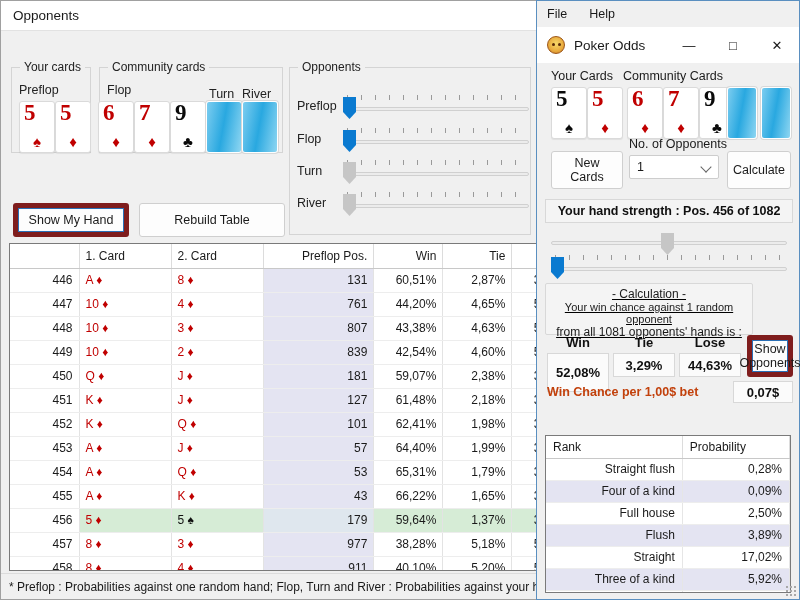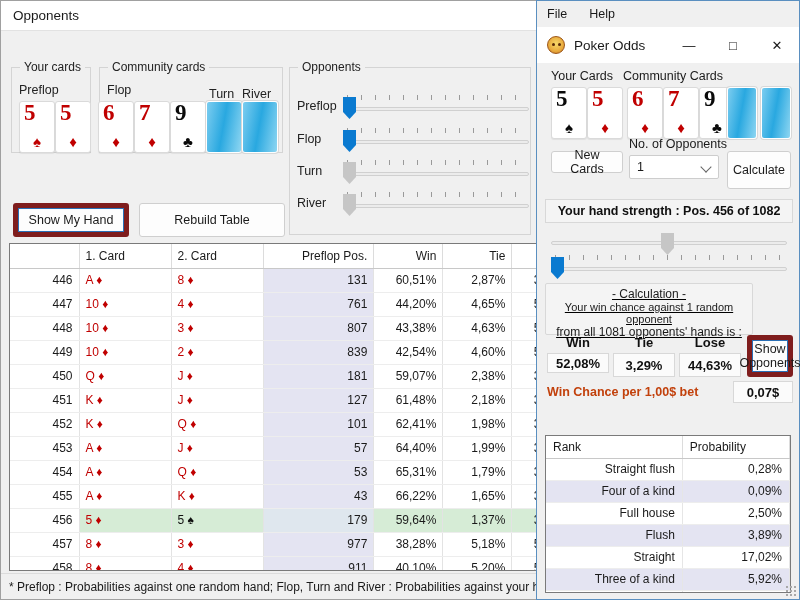--- a/index.html
+++ b/index.html
@@ -514,21 +514,21 @@
         <span class="rank">7</span>
         <span class="suit">♦</span>
       </div>
       <div class="card black" style="left:162px; top:24px;">
         <span class="rank">9</span>
         <span class="suit">♣</span>
       </div>
       <div class="card back" style="left:190px; top:24px; width:30px;"></div>
       <div class="card back" style="left:224px; top:24px; width:30px;"></div>
 
-      <div class="btn" style="position:absolute; left:14px; top:88px; width:72px; height:22px; flex-direction:column;">
+      <div class="btn" style="position:absolute; left:14px; top:88px; width:72px; height:38px; flex-direction:column;">
         <span>New</span>
         <span>Cards</span>
       </div>
 
       <span class="dlg-label" style="left:92px; top:74px;">No. of Opponents</span>
       <div class="combo" style="left:92px; top:92px; width:90px; height:24px;">
         <span>1</span>
         <span class="chev"></span>
       </div>
 
@@ -550,21 +550,21 @@
       <div class="panel" style="left:8px; top:220px; width:208px; height:52px;text-decoration:underline;">
         <div style="text-align:center; font-size:12px; color:#1a1a1a; padding-top:3px;">- Calculation -</div>
         <div style="text-align:center; font-size:11px; color:#1a1a1a;">Your win chance against 1 random opponent</div>
         <div style="text-align:center; font-size:12px; color:#1a1a1a;">from all 1081 opponents' hands is :</div>
       </div>
 
       <div class="hdr-bold" style="left:10px; top:272px; width:62px;">Win</div>
       <div class="hdr-bold" style="left:76px; top:272px; width:62px;">Tie</div>
       <div class="hdr-bold" style="left:142px; top:272px; width:62px;">Lose</div>
 
-      <div class="valbox" style="left:10px; top:290px; width:62px; height:20px;">52,08%</div>
+      <div class="valbox" style="left:10px; top:290px; width:62px; height:39px;">52,08%</div>
       <div class="valbox" style="left:76px; top:290px; width:62px; height:24px;">3,29%</div>
       <div class="valbox" style="left:142px; top:290px; width:62px; height:24px;">44,63%</div>
 
       <div class="btn focus" style="position:absolute; left:210px; top:272px; width:46px; height:42px; flex-direction:column;">
         <span>Show</span>
         <span>Opponents</span>
       </div>
 
       <div style="position:absolute; left:10px; top:322px; font-size:12.5px; font-weight:bold; color:#c2410c;">Win Chance per 1,00$ bet</div>
       <div class="valbox" style="left:196px; top:318px; width:60px; height:22px;">0,07$</div>

